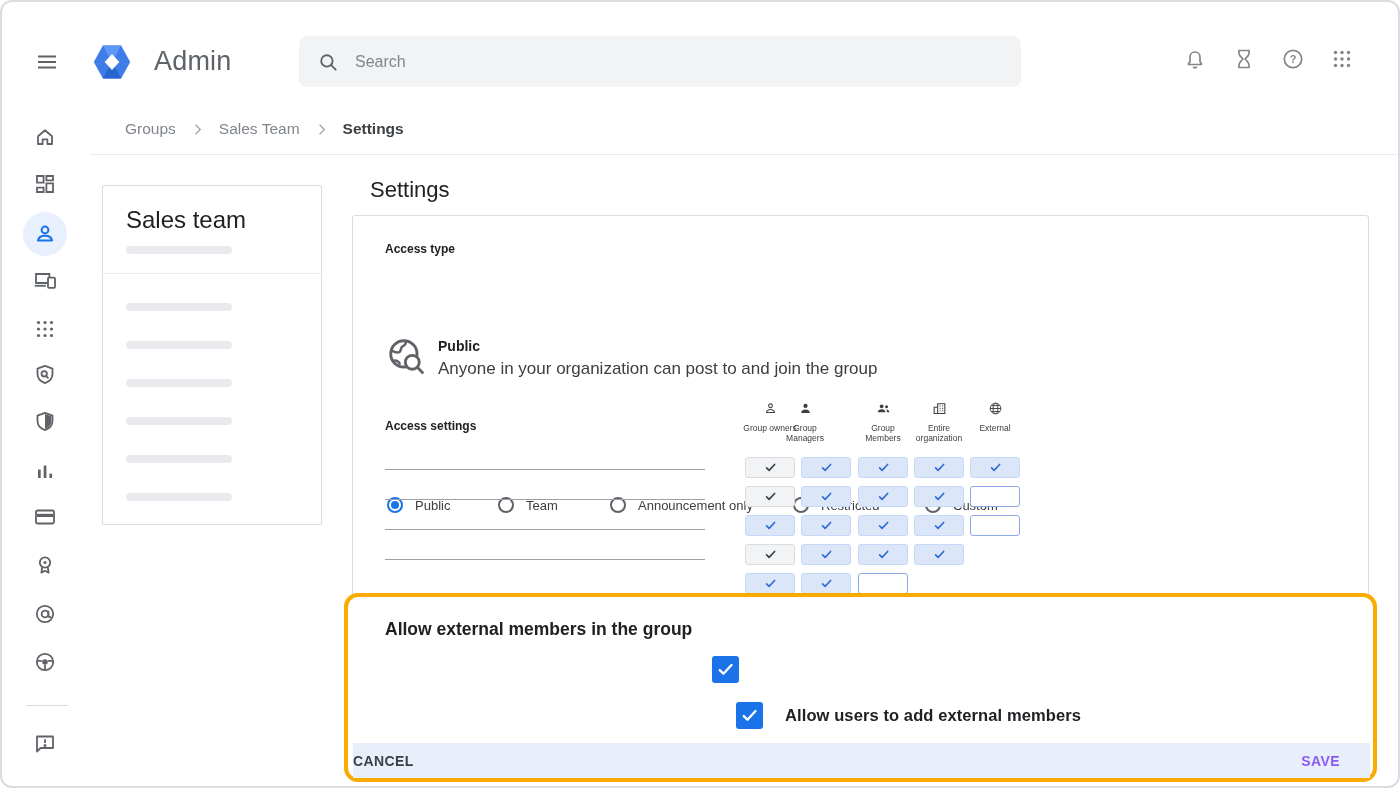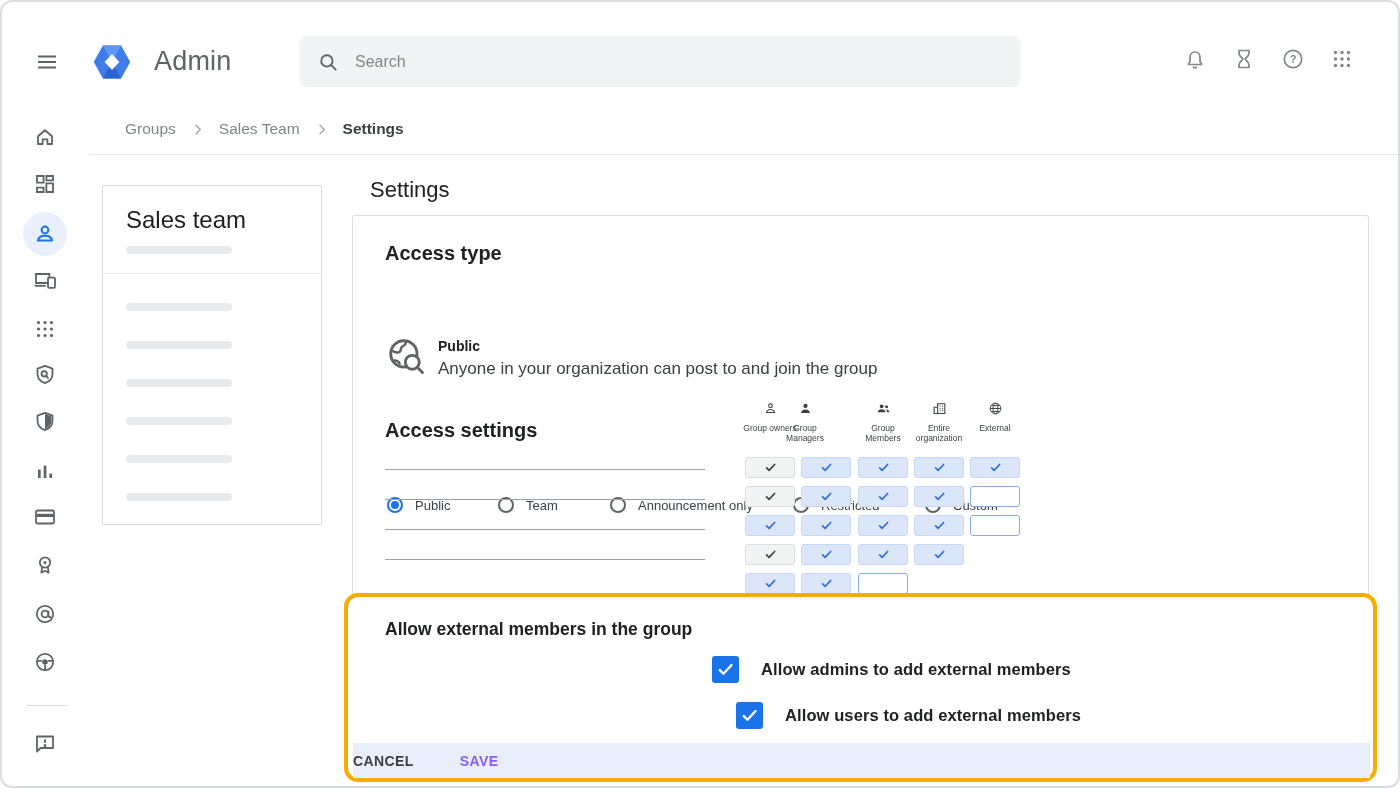--- a/index.html
+++ b/index.html
@@ -39,21 +39,21 @@
   .group-card{position:absolute;left:100px;top:183px;width:220px;height:340px;box-sizing:border-box;
               border:1px solid #dadce0;border-radius:2px;background:#fff;}
   .group-title{position:absolute;left:23px;top:20px;font-size:24px;color:#202124;}
   .g-line{position:absolute;left:23px;width:106px;height:8px;border-radius:4px;background:#e8eaed;}
   .g-divider{position:absolute;left:0;right:0;top:87px;height:1px;background:#e8eaed;}
 
   
   .page-title{position:absolute;left:368px;top:175px;font-size:22px;color:#202124;}
   .settings-card{position:absolute;left:350px;top:213px;width:1017px;height:562px;box-sizing:border-box;
                  border:1px solid #dadce0;border-radius:3px;background:#fff;}
-  .card-h{position:absolute;left:32px;font-size:20px;font-weight:700;color:#202124;}
+  .card-h{position:absolute;left:32px;font-size:12px;font-weight:700;color:#202124;}
   .h-access-type{top:26px;} .h-access-settings{top:203px;}
 
   .radio-opt{position:absolute;top:281px;display:flex;align-items:center;gap:12px;cursor:pointer;}
   .radio-circle{width:16px;height:16px;box-sizing:border-box;border:2px solid #5f6368;border-radius:50%;position:relative;flex:0 0 auto;}
   .radio-opt.selected .radio-circle{border-color:#1a73e8;}
   .radio-opt.selected .radio-circle::after{content:"";position:absolute;inset:2px;border-radius:50%;background:#1a73e8;}
   .radio-label{font-size:13px;color:#3c4043;}
 
   .info-icon{position:absolute;left:33px;top:120px;width:38px;height:38px;}
   .info-title{position:absolute;left:85px;top:122px;font-size:14px;font-weight:700;color:#202124;}
@@ -76,21 +76,21 @@
              border:4px solid #f9ab00;border-radius:14px;background:#fff;z-index:3;}
   .highlight-heading{position:absolute;left:37px;top:22px;font-size:17.5px;font-weight:700;color:#202124;}
   .ext-row{position:absolute;display:flex;align-items:center;gap:22px;}
   .ext-row-1{left:364px;top:59px;} .ext-row-2{left:388px;top:105px;}
   .big-checkbox{width:27px;height:27px;background:#1a73e8;border-radius:3px;color:#fff;
                 display:flex;align-items:center;justify-content:center;cursor:pointer;flex:0 0 auto;}
   .big-checkbox svg{width:19px;height:19px;}
   .ext-label{font-size:16.5px;font-weight:700;color:#202124;letter-spacing:.1px;}
 
   .savebar{position:absolute;left:5px;bottom:0;width:1017px;height:35px;background:#e8eefa;box-sizing:border-box;
-           display:flex;align-items:center;justify-content:flex-start;gap:46px;padding-right:30px;}
+           display:flex;align-items:center;justify-content:space-between;gap:46px;padding-right:30px;}
   .savebar button{background:none;border:none;padding:0;font-family:inherit;font-size:14px;font-weight:700;
                   letter-spacing:.4px;cursor:pointer;}
   .cancel-btn{color:#3c4043;} .save-btn{color:#8b5cf6;}
 </style>
 </head>
 <body>
 
 <div class="window">
 
   <button class="menu-btn icon">
@@ -469,21 +469,20 @@
 
     <div class="highlight">
       <div class="highlight-heading">Allow external members in the group</div>
 
       <div class="ext-row ext-row-1">
         <span class="big-checkbox">
             <svg viewBox="0 0 24 24">
               <path d="M4.8 12.8l4.6 4.6L19.6 6.4" fill="none" stroke="currentColor" stroke-width="3" stroke-linecap="round" stroke-linejoin="round"></path>
             </svg>
           </span>
-        <span class="ext-label">Allow admins to add external members</span>
       </div>
       <div class="ext-row ext-row-2">
         <span class="big-checkbox">
             <svg viewBox="0 0 24 24">
               <path d="M4.8 12.8l4.6 4.6L19.6 6.4" fill="none" stroke="currentColor" stroke-width="3" stroke-linecap="round" stroke-linejoin="round"></path>
             </svg>
           </span>
         <span class="ext-label">Allow users to add external members</span>
       </div>
 

